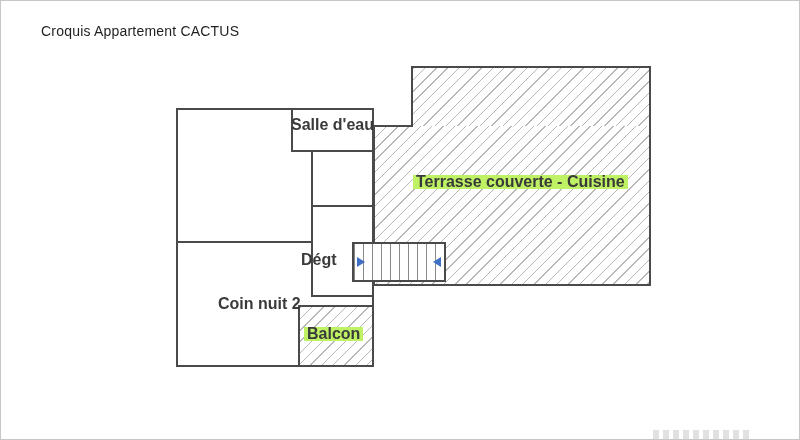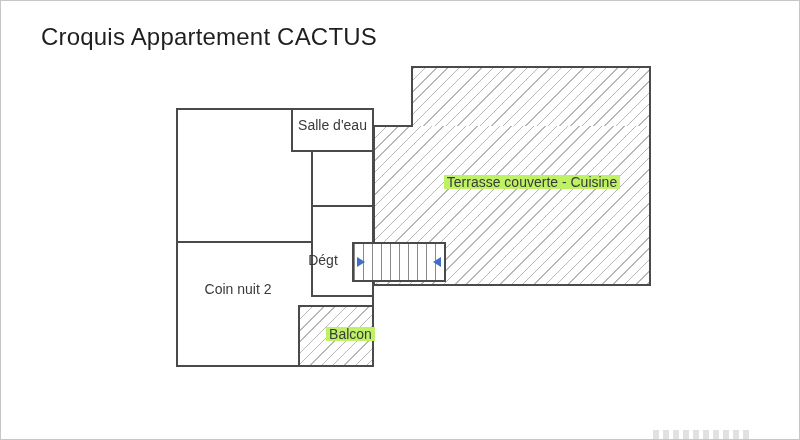--- a/index.html
+++ b/index.html
@@ -9,32 +9,32 @@
     --frame:#c6c6c6;
     --text:#3a3a3a;
   }
   html,body{margin:0;padding:0;background:#fff;}
   .canvas{
     position:relative;width:800px;height:440px;background:#fff;
     border:1px solid var(--frame);box-sizing:border-box;overflow:hidden;
     font-family:"Liberation Sans", sans-serif;color:var(--text);
   }
   .title{
-    position:absolute;left:40px;top:22px;font-size:24px;color:#1f1f1f;
+    position:absolute;left:40px;top:22px;font-size:14px;color:#1f1f1f;
     letter-spacing:.2px;
   }
   .box{position:absolute;box-sizing:border-box;}
   .wall{position:absolute;background:var(--wall);}
   .hatch{
     background-image:repeating-linear-gradient(135deg,
       var(--hatch) 0px, var(--hatch) 1px, transparent 1px, transparent 8px);
   }
   .room-label{
-    position:absolute;font-size:14px;color:var(--text);text-align:center;
-    z-index:4;line-height:14px;
+    position:absolute;font-size:16px;color:var(--text);text-align:left;
+    z-index:4;line-height:14px;font-weight:bold;
   }
   .chip{background:#bef264;padding:0 3px;display:inline-block;}
 
   
   #left-block{left:175px;top:107px;width:198px;height:259px;border:2px solid var(--wall);}
   #salle-eau{left:290px;top:107px;width:83px;height:44px;border-left:2px solid var(--wall);border-bottom:2px solid var(--wall);}
   #wall-mid-vert{left:310px;top:150px;width:2px;height:56px;}
   #degt{left:310px;top:204px;width:63px;height:92px;border:2px solid var(--wall);border-right:none;}
   #wall-coin-divider{left:177px;top:240px;width:133px;height:2px;}
   #balcon{left:297px;top:304px;width:76px;height:62px;border:2px solid var(--wall);}
@@ -49,21 +49,21 @@
     left:351px;top:241px;width:94px;height:40px;z-index:5;
     background-color:#fff;border:2px solid var(--wall);
     background-image:repeating-linear-gradient(90deg,#8a8a8a 0px,#8a8a8a 1px,transparent 1px,transparent 9px);
   }
   .arrow{position:absolute;width:0;height:0;top:13px;}
   .arrow-right{left:3px;border-top:5px solid transparent;border-bottom:5px solid transparent;border-left:8px solid var(--arrow);}
   .arrow-left{right:3px;border-top:5px solid transparent;border-bottom:5px solid transparent;border-right:8px solid var(--arrow);}
 
   
   #label-coin1{left:177px;top:168px;width:133px;}
-  #label-coin2{left:177px;top:281px;width:120px;}
+  #label-coin2{left:177px;top:296px;width:120px;padding-left:40px;}
   #label-salle-eau{left:290px;top:117px;width:83px;}
   #label-degt{left:300px;top:252px;width:44px;}
   #label-balcon{left:303px;top:326px;width:93px;}
   #label-terrasse{left:412px;top:174px;width:238px;}
 
   
   #watermark{
     left:652px;top:429px;width:96px;height:10px;opacity:.55;
     background:repeating-linear-gradient(90deg,#c9c9c9 0 6px,transparent 6px 10px);
   }

